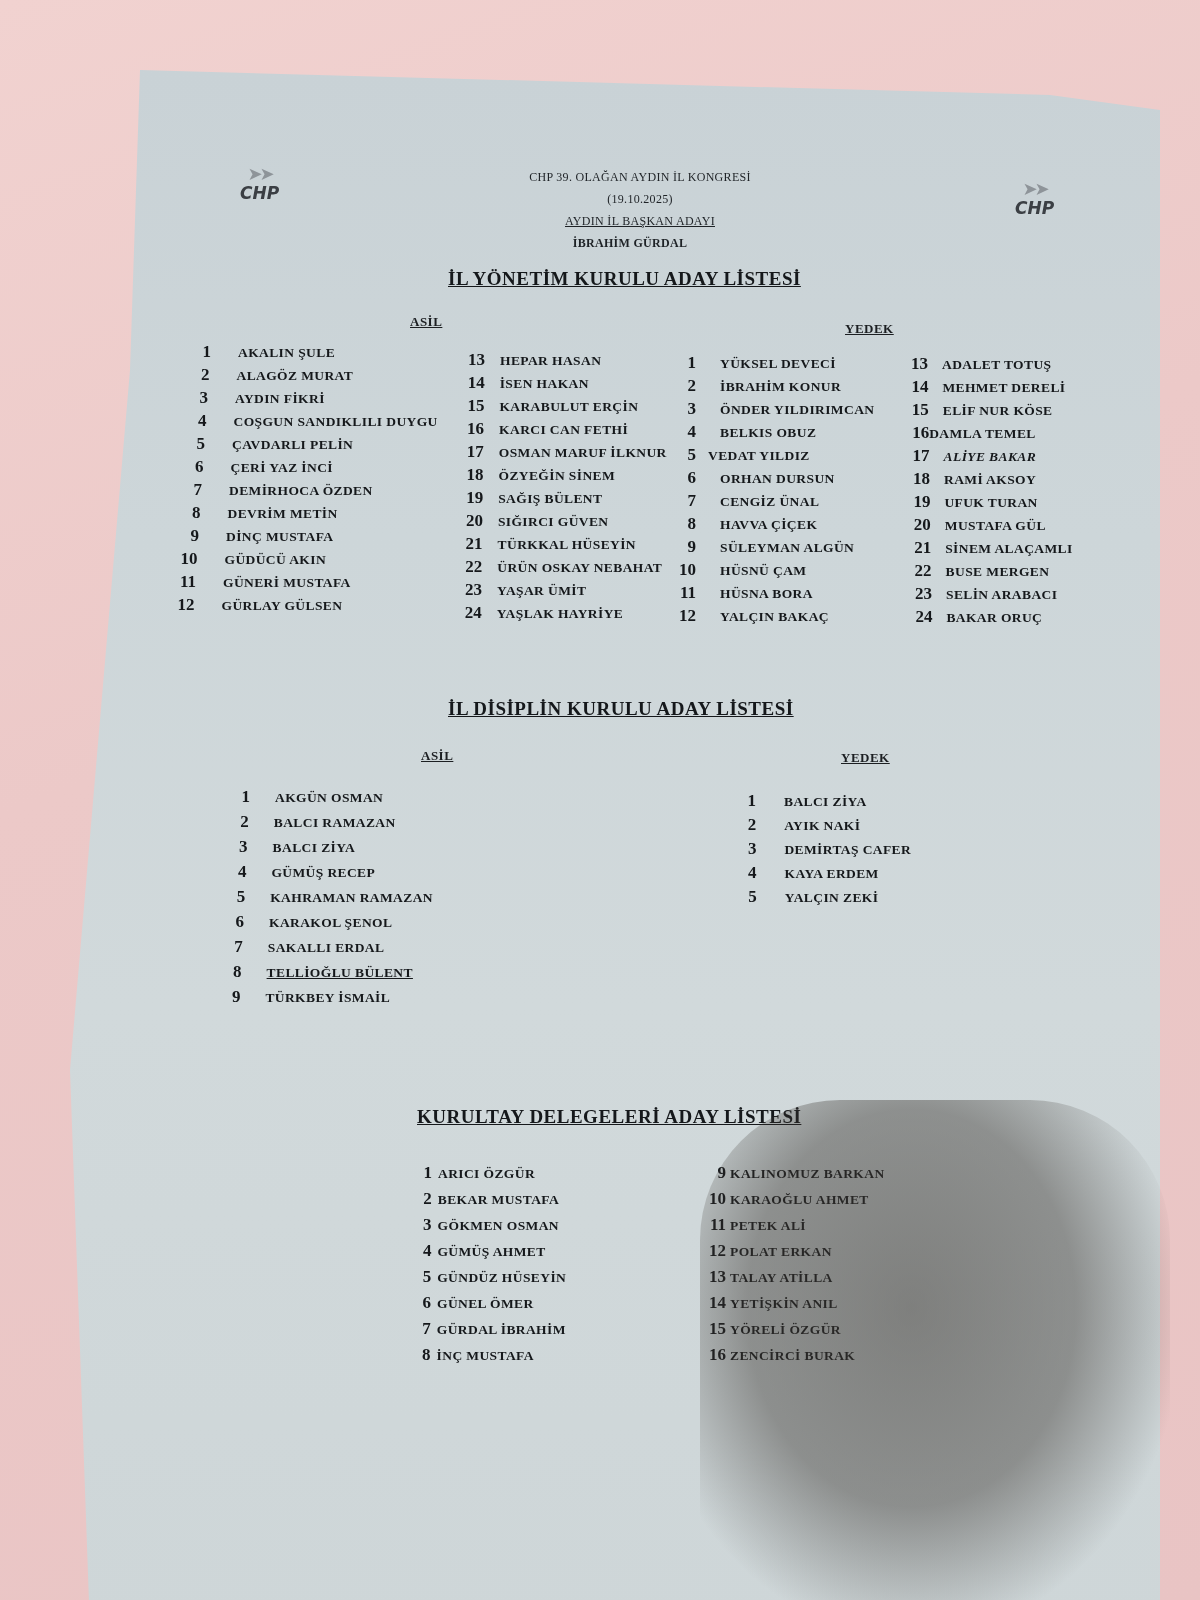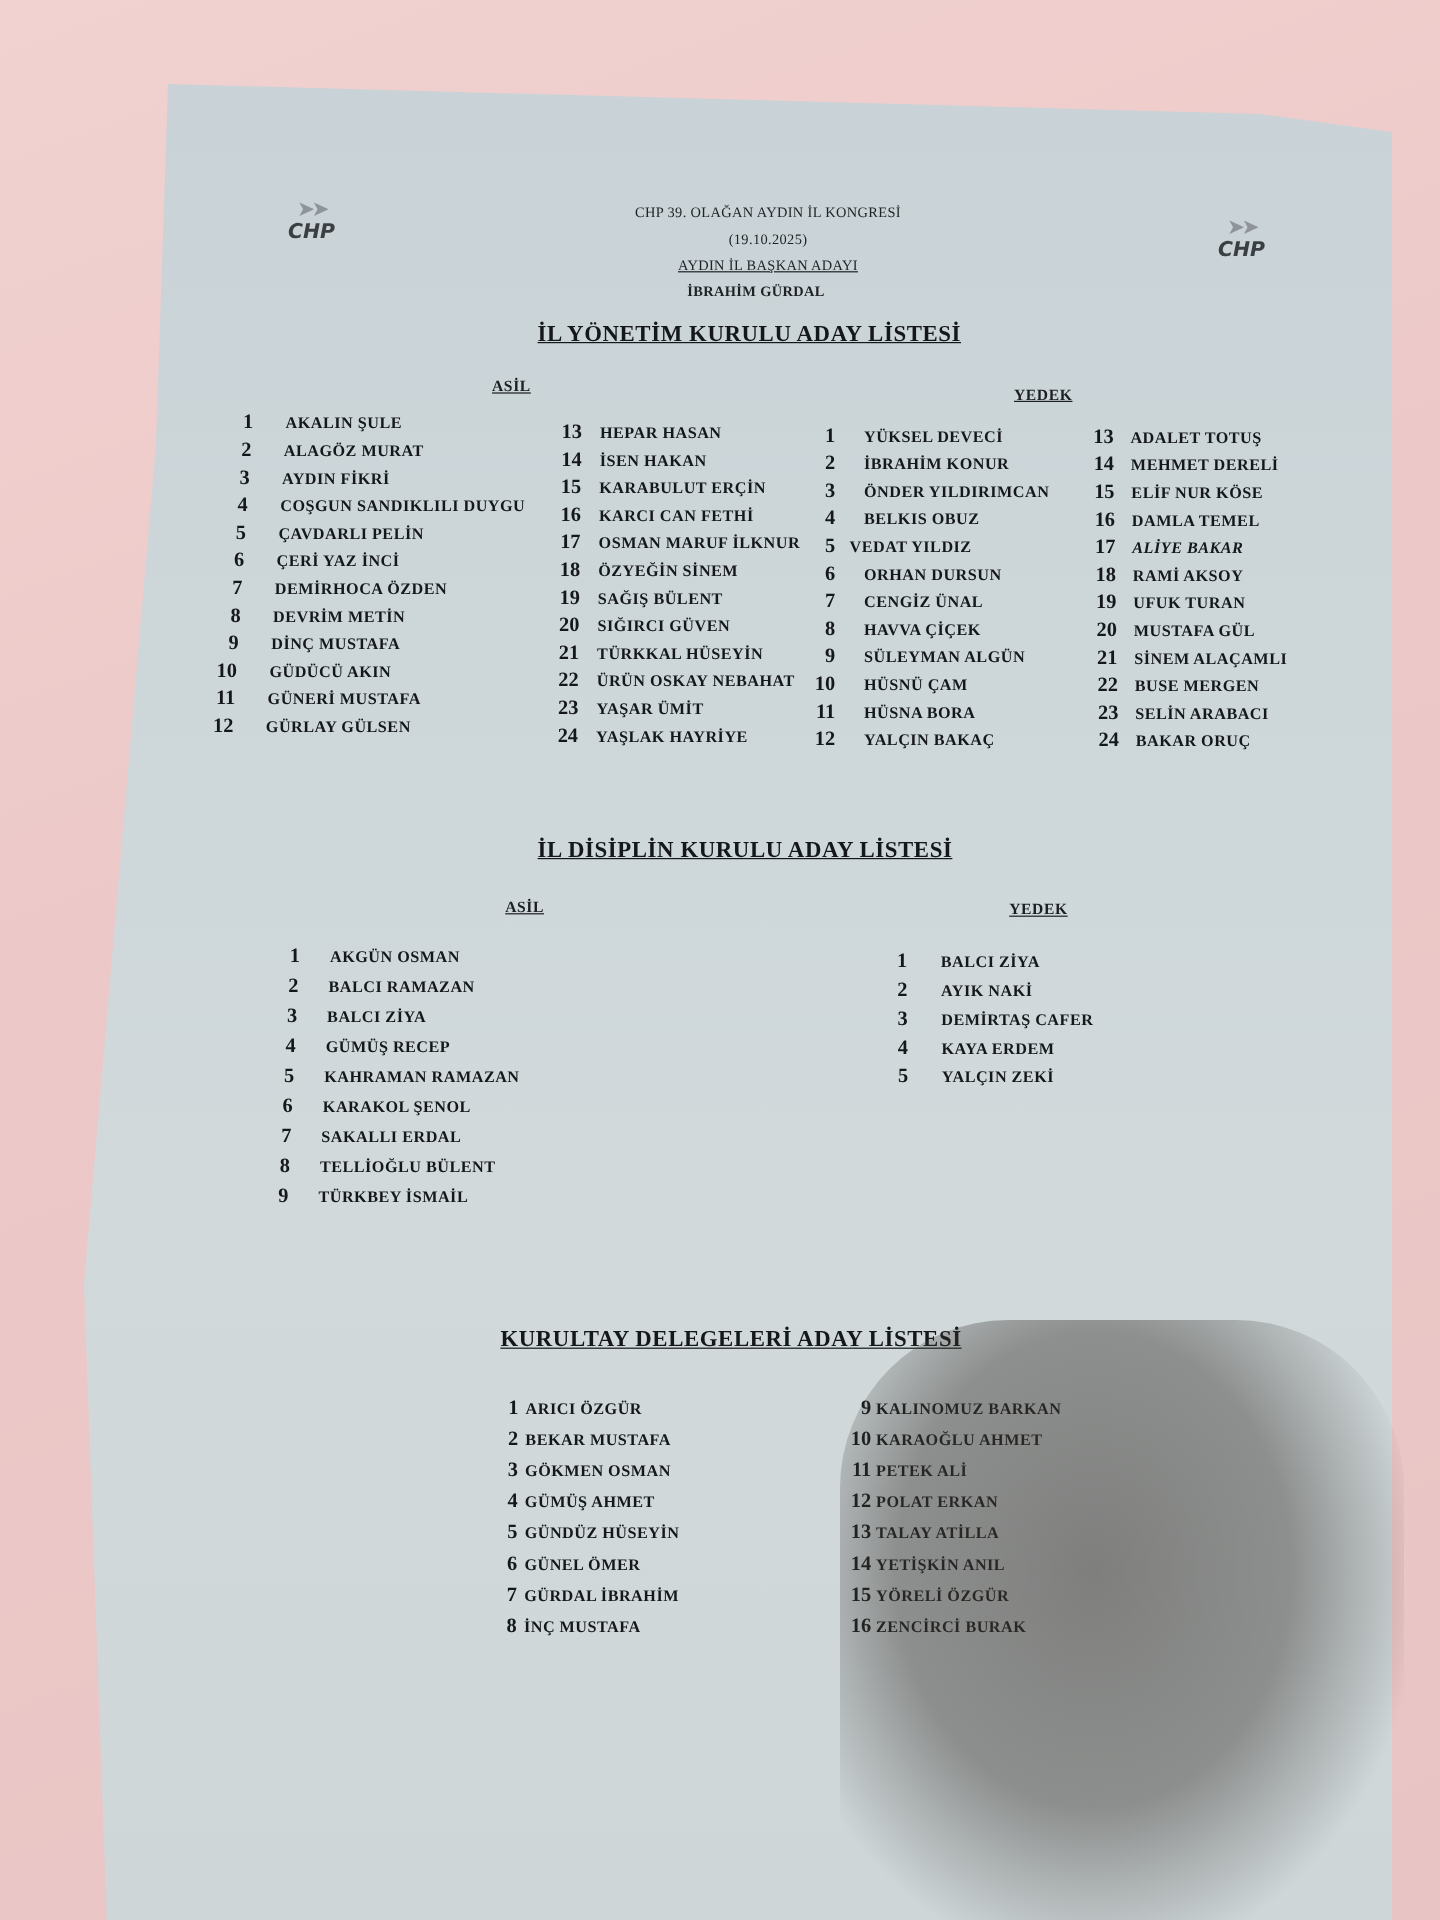--- a/index.html
+++ b/index.html
@@ -230,21 +230,21 @@
     <div class="row" style="top: 377px; left: 898.4px;">
       <span class="num" style="width: 30px;">14</span>
       <span class="name" style="margin-left: 14px;">MEHMET DERELİ</span>
     </div>
     <div class="row" style="top: 400px; left: 898.8px;">
       <span class="num" style="width: 30px;">15</span>
       <span class="name" style="margin-left: 14px;">ELİF NUR KÖSE</span>
     </div>
     <div class="row" style="top: 423px; left: 899.2px;">
       <span class="num" style="width: 30px;">16</span>
-      <span class="name" style="margin-left: 14px;">DAMLA TEMEL</span>
+      <span class="name" style="">DAMLA TEMEL</span>
     </div>
     <div class="row" style="top: 446px; left: 899.6px;">
       <span class="num" style="width: 30px;">17</span>
       <span class="name" style="margin-left: 14px; font-style: italic;">ALİYE BAKAR</span>
     </div>
     <div class="row" style="top: 469px; left: 900px;">
       <span class="num" style="width: 30px;">18</span>
       <span class="name" style="margin-left: 14px;">RAMİ AKSOY</span>
     </div>
     <div class="row" style="top: 492px; left: 900.4px;">
@@ -301,21 +301,21 @@
     <div class="row" style="top: 912px; left: 220px;">
       <span class="num" style="width: 24px;">6</span>
       <span class="name" style="margin-left: 25px;">KARAKOL ŞENOL</span>
     </div>
     <div class="row" style="top: 937px; left: 218.8px;">
       <span class="num" style="width: 24px;">7</span>
       <span class="name" style="margin-left: 25px;">SAKALLI ERDAL</span>
     </div>
     <div class="row" style="top: 962px; left: 217.6px;">
       <span class="num" style="width: 24px;">8</span>
-      <span class="name" style="margin-left: 25px;">TELLİOĞLU BÜLENT</span>
+      <span class="name" style="margin-left: 25px; text-decoration: underline;">TELLİOĞLU BÜLENT</span>
     </div>
     <div class="row" style="top: 987px; left: 216.4px;">
       <span class="num" style="width: 24px;">9</span>
       <span class="name" style="margin-left: 25px;">TÜRKBEY İSMAİL</span>
     </div>
     <div class="row" style="top: 791px; left: 736px;">
       <span class="num" style="width: 20px;">1</span>
       <span class="name" style="margin-left: 28px;">BALCI ZİYA</span>
     </div>
     <div class="row" style="top: 815px; left: 736.2px;">

